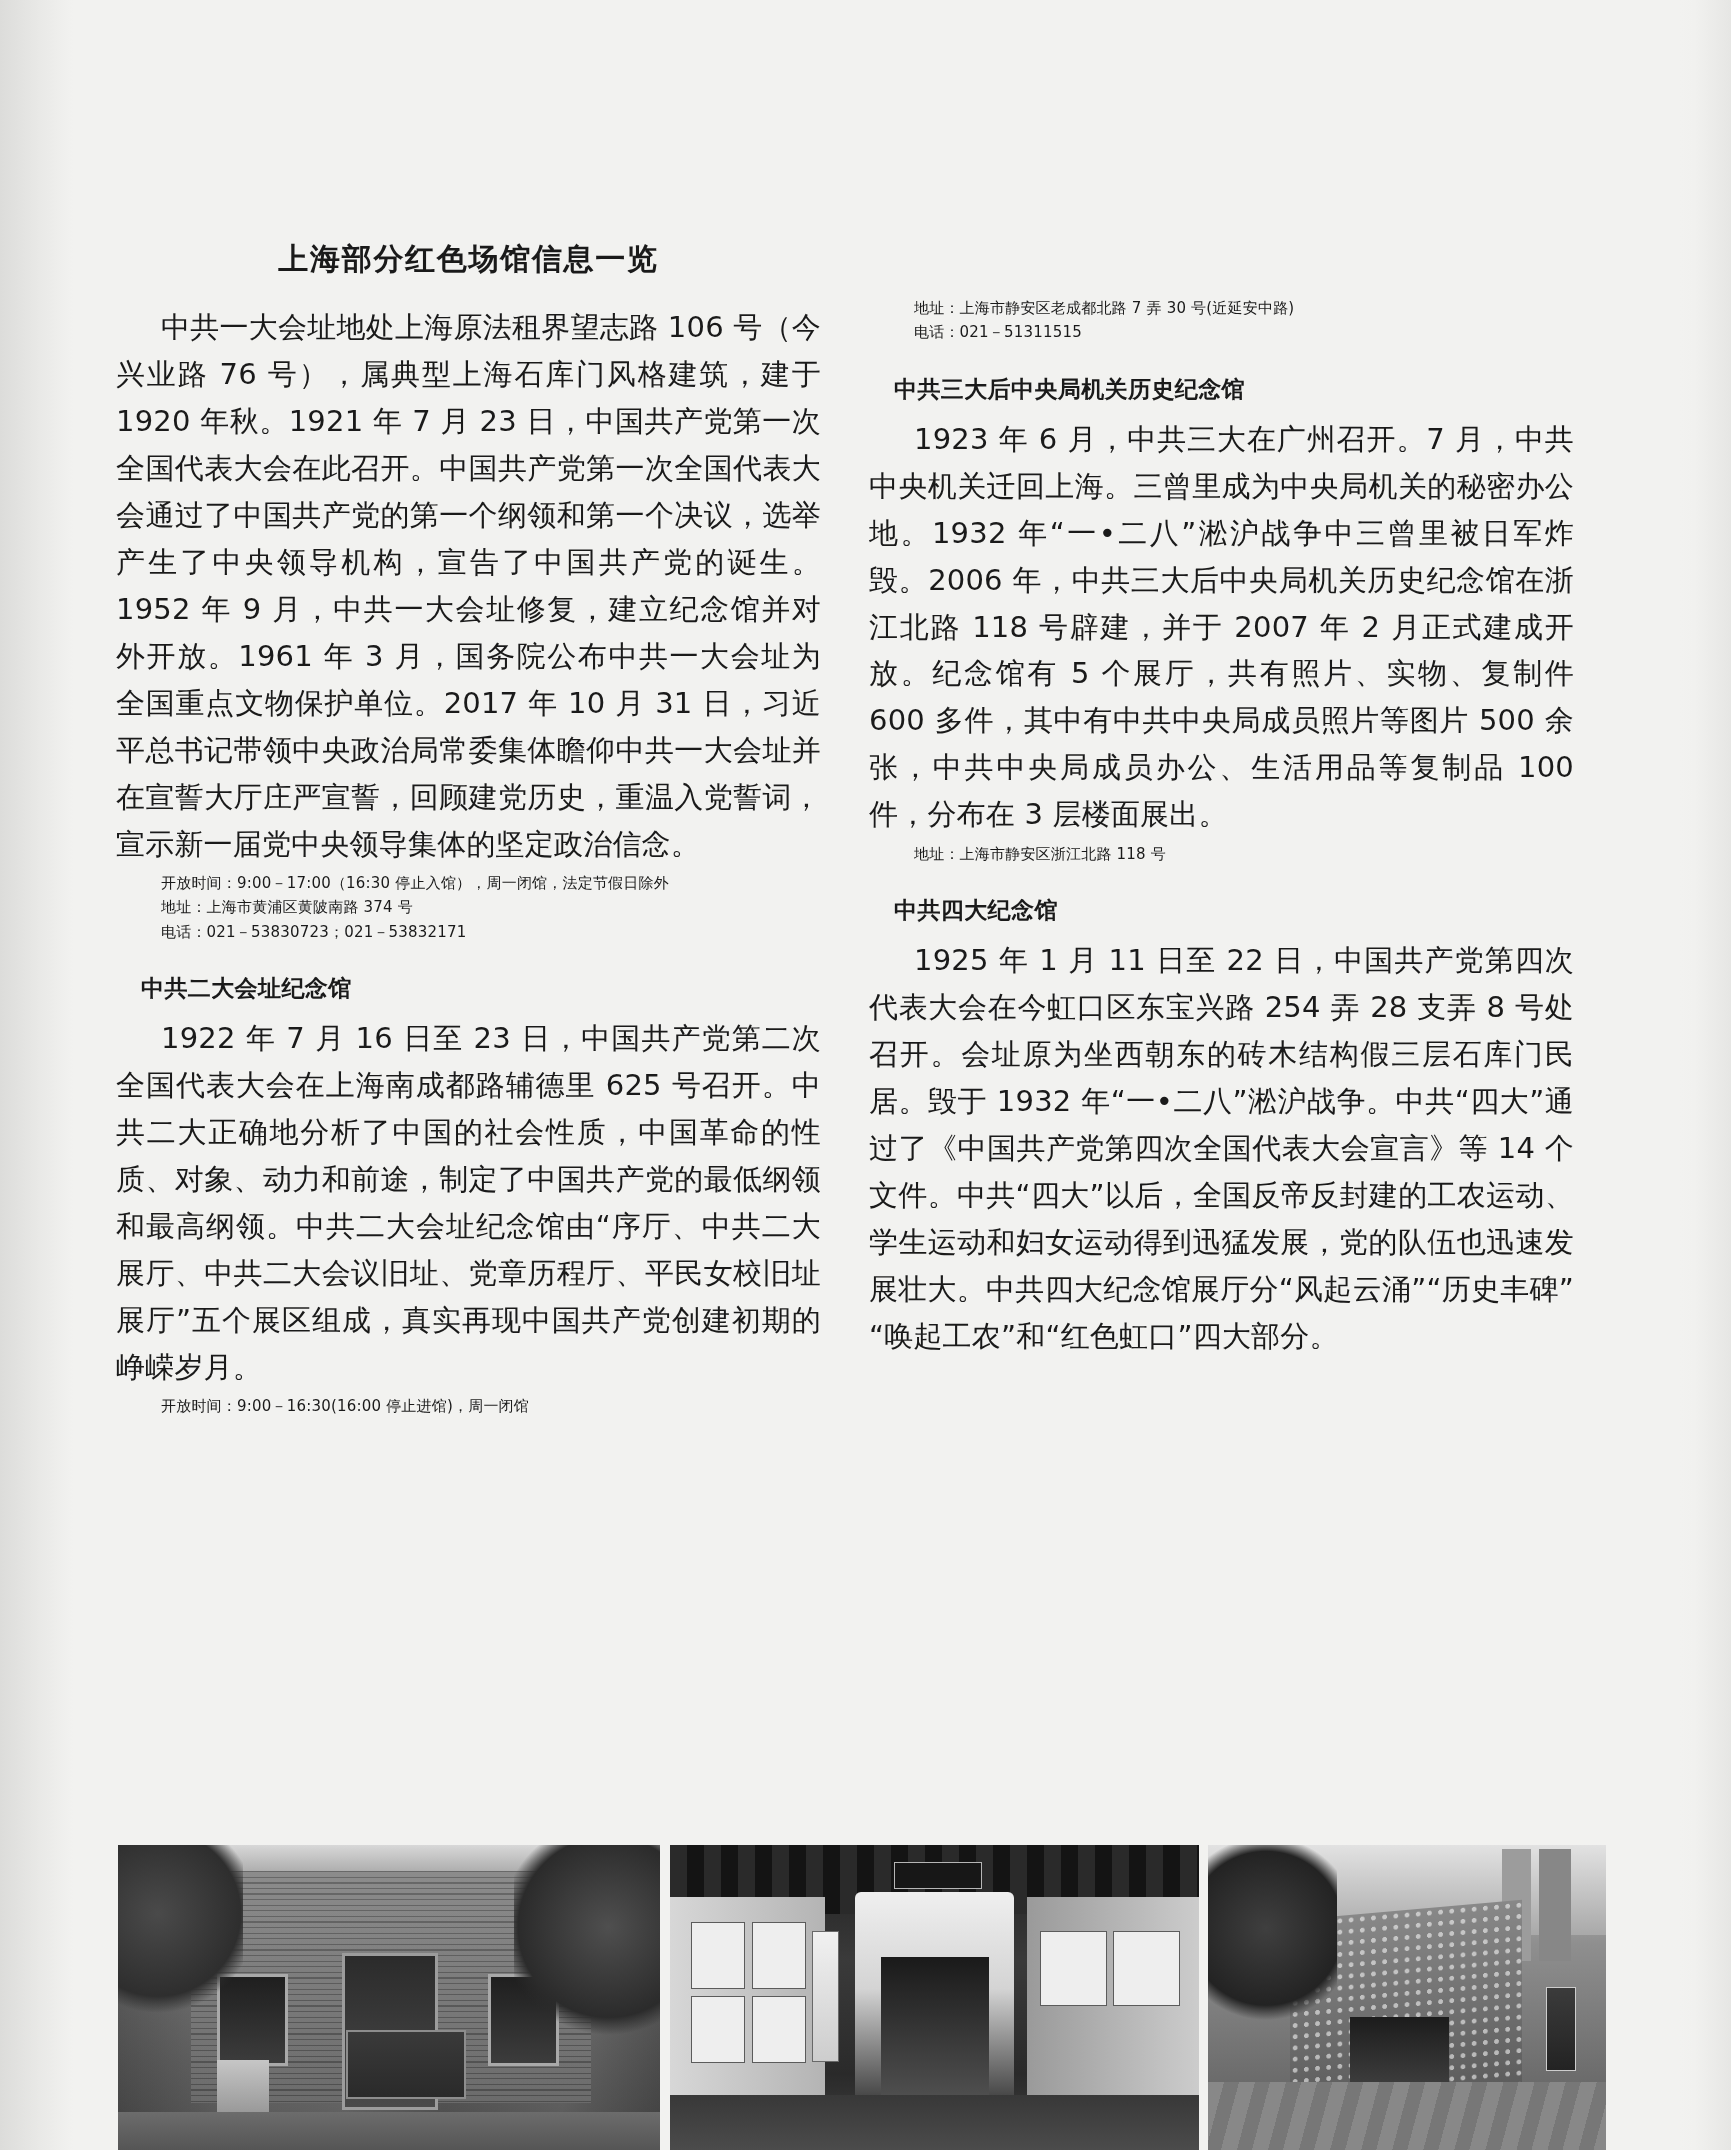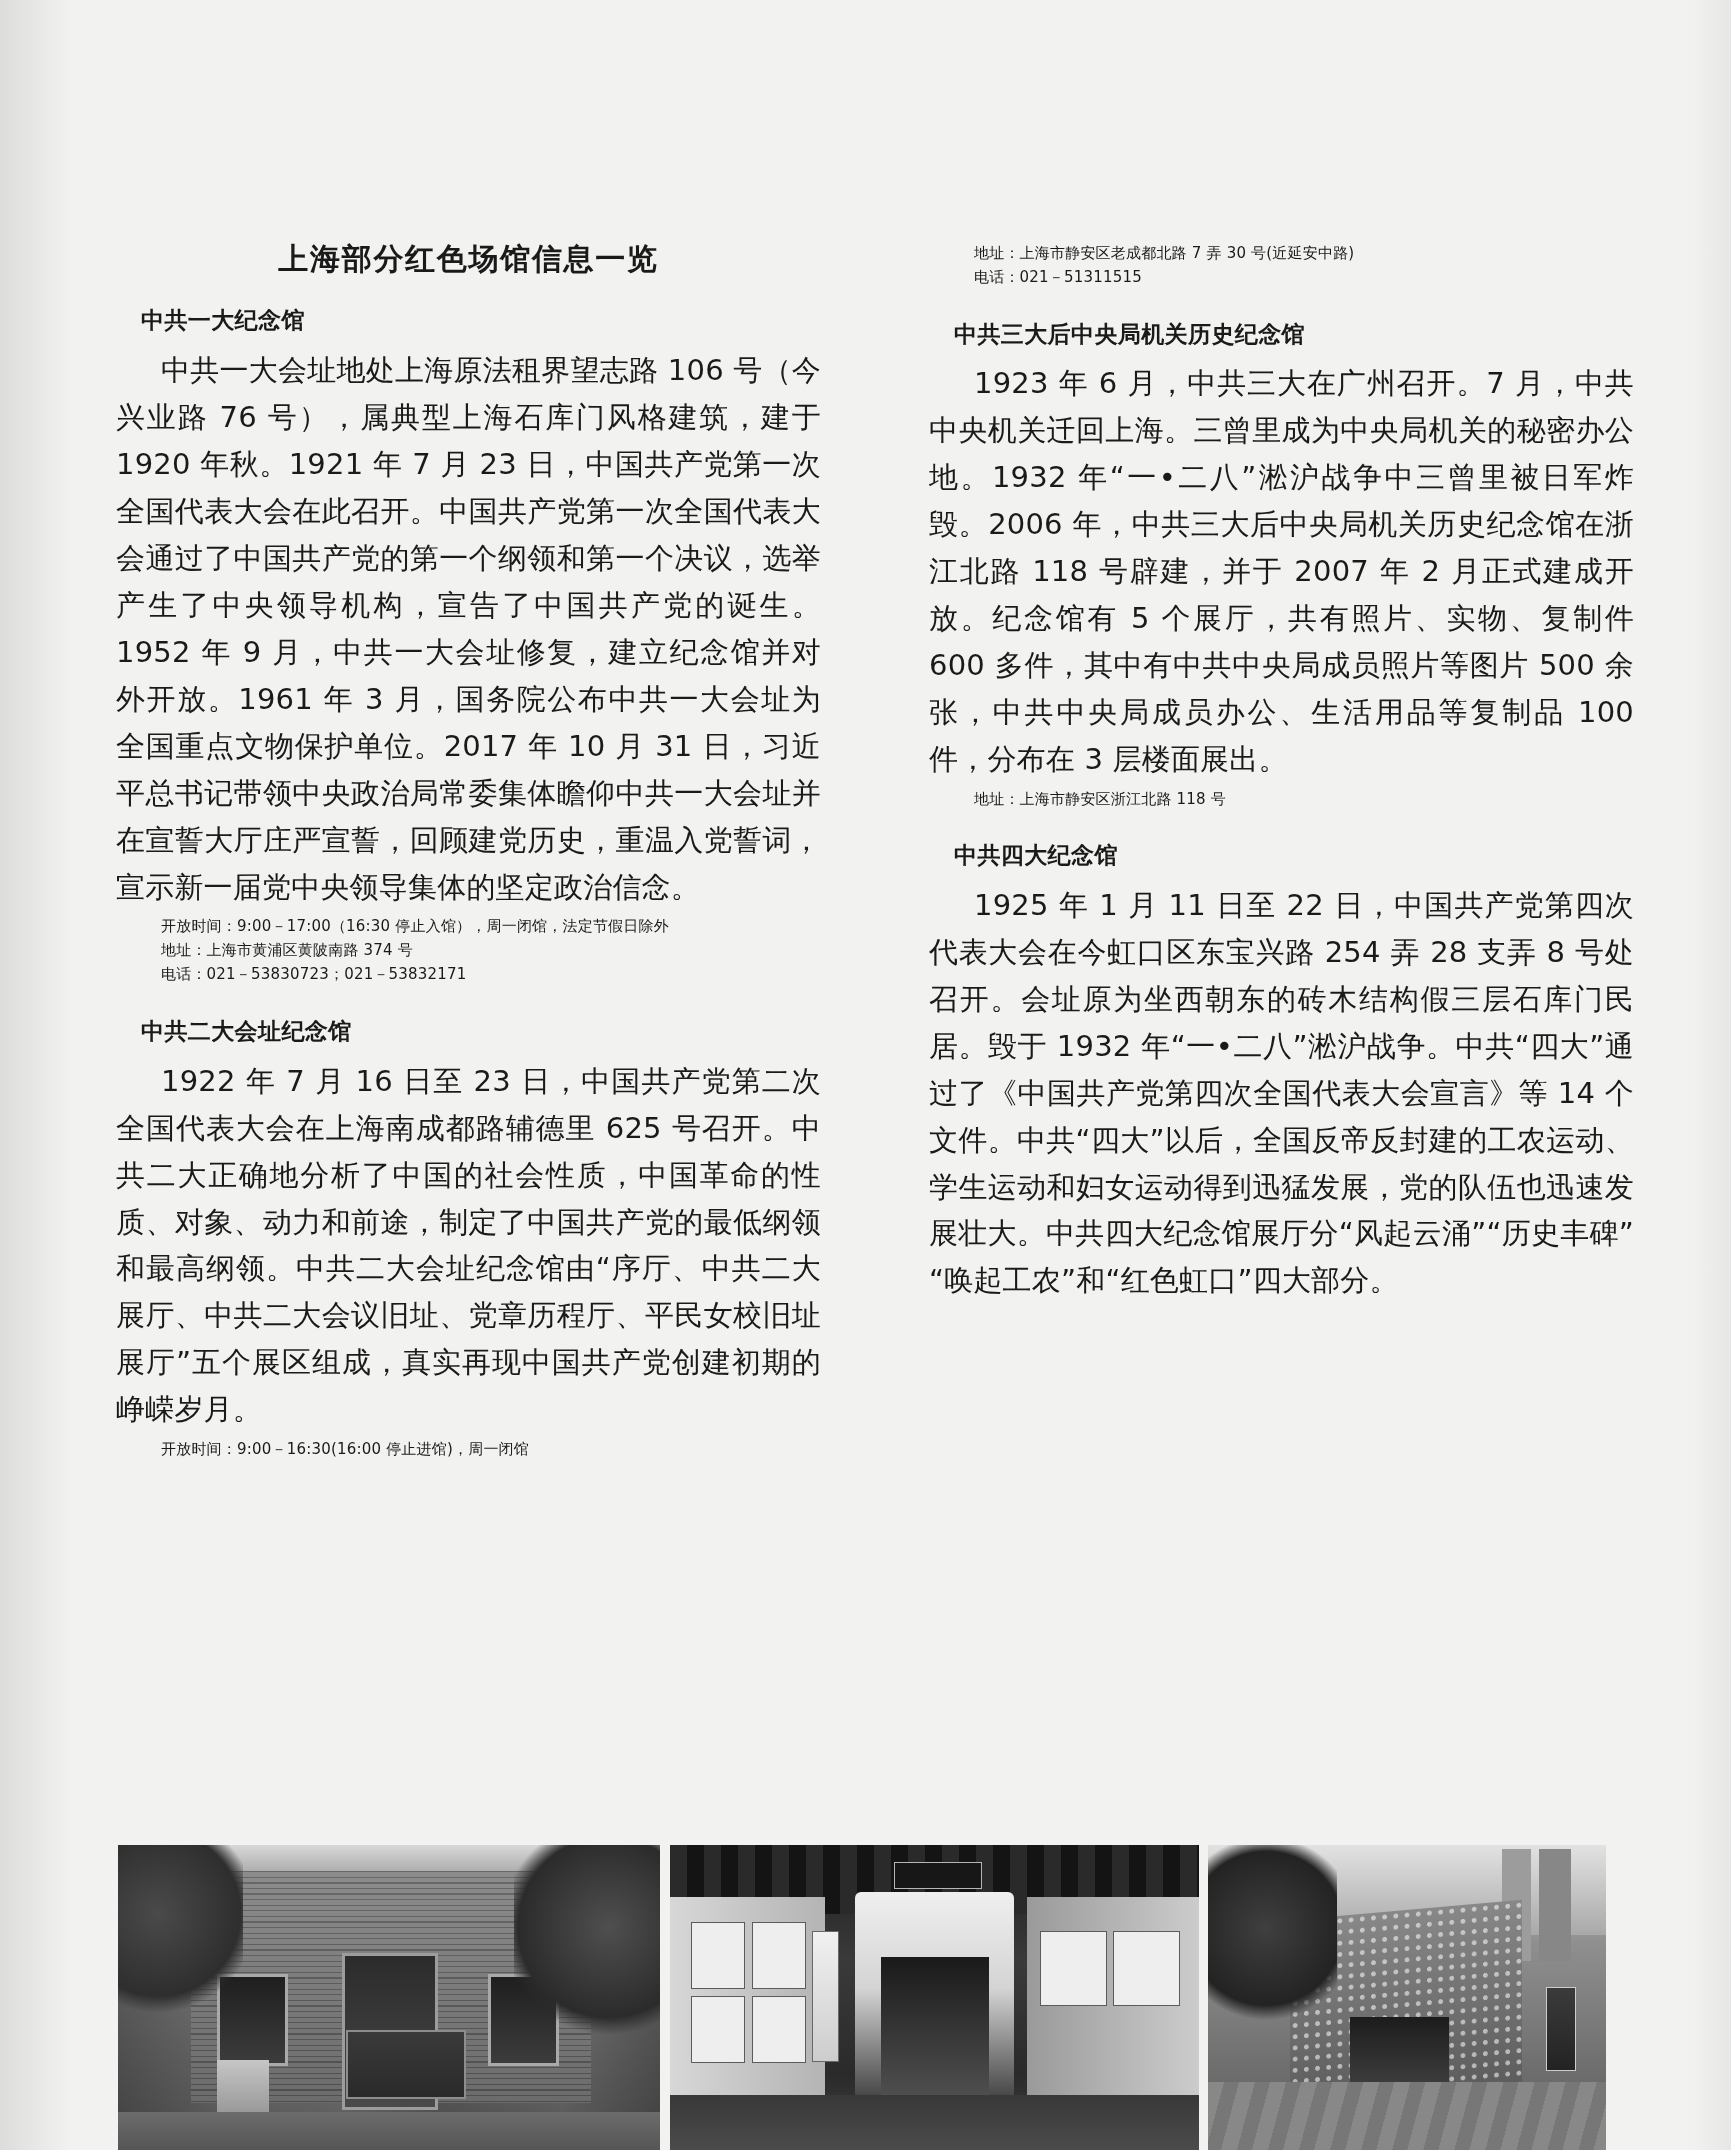--- a/index.html
+++ b/index.html
@@ -38,22 +38,22 @@
 
   .content {
     position: absolute;
     left: 116px;
     top: 241px;
     width: 1518px;
   }
 
   .columns {
     display: flex;
-    gap: 108px;
-    align-items: flex-start;
+    gap: 48px;
+    align-items: center;
   }
   .col {
     width: 705px;
   }
 
   .doc-title {
     font-size: 30px;
     font-weight: bold;
     letter-spacing: 1.7px;
     text-align: center;
@@ -248,21 +248,20 @@
 
 <div class="page">
 
   <div class="content">
     <div class="columns">
 
       <div class="col">
 
         <h1 class="doc-title">上海部分红色场馆信息一览</h1>
 
-        <h2 class="section-head">中共一大纪念馆</h2>
         <p class="body">中共一大会址地处上海原法租界望志路 106 号（今兴业路 76 号），属典型上海石库门风格建筑，建于 1920 年秋。1921 年 7 月 23 日，中国共产党第一次全国代表大会在此召开。中国共产党第一次全国代表大会通过了中国共产党的第一个纲领和第一个决议，选举产生了中央领导机构，宣告了中国共产党的诞生。1952 年 9 月，中共一大会址修复，建立纪念馆并对外开放。1961 年 3 月，国务院公布中共一大会址为全国重点文物保护单位。2017 年 10 月 31 日，习近平总书记带领中央政治局常委集体瞻仰中共一大会址并在宣誓大厅庄严宣誓，回顾建党历史，重温入党誓词，宣示新一届党中央领导集体的坚定政治信念。</p>
         <p class="info">开放时间：9:00－17:00（16:30 停止入馆），周一闭馆，法定节假日除外</p>
         <p class="info">地址：上海市黄浦区黄陂南路 374 号</p>
         <p class="info">电话：021－53830723；021－53832171</p>
 
         <h2 class="section-head spaced">中共二大会址纪念馆</h2>
         <p class="body">1922 年 7 月 16 日至 23 日，中国共产党第二次全国代表大会在上海南成都路辅德里 625 号召开。中共二大正确地分析了中国的社会性质，中国革命的性质、对象、动力和前途，制定了中国共产党的最低纲领和最高纲领。中共二大会址纪念馆由“序厅、中共二大展厅、中共二大会议旧址、党章历程厅、平民女校旧址展厅”五个展区组成，真实再现中国共产党创建初期的峥嵘岁月。</p>
         <p class="info">开放时间：9:00－16:30(16:00 停止进馆)，周一闭馆</p>
 
       </div>

